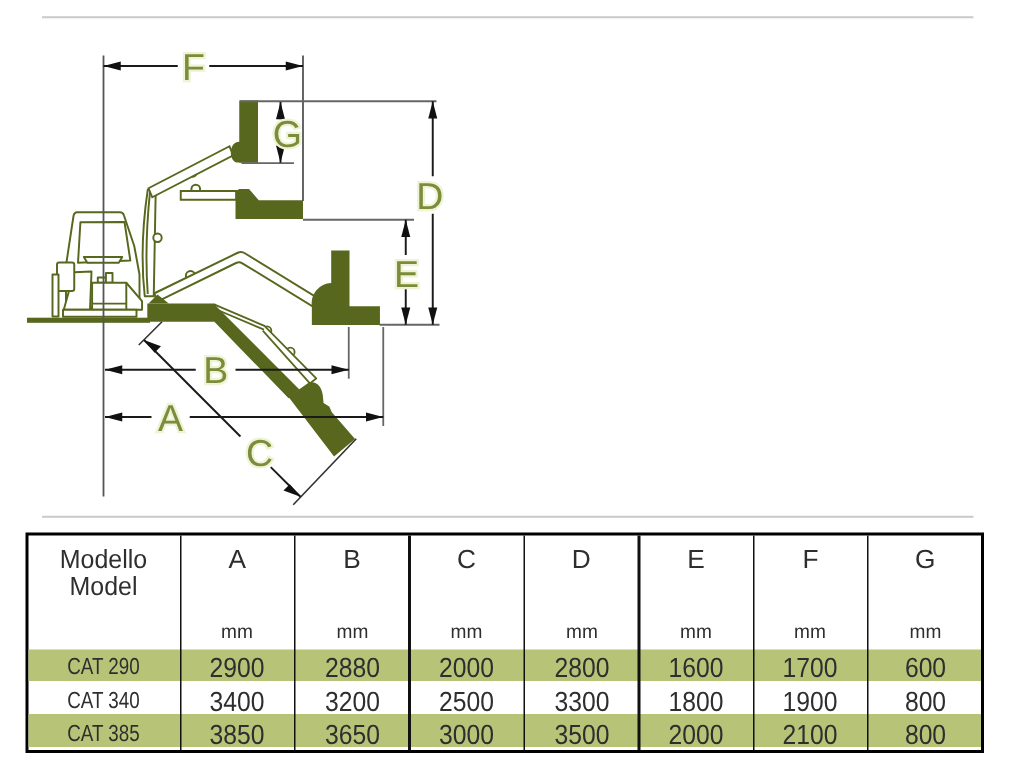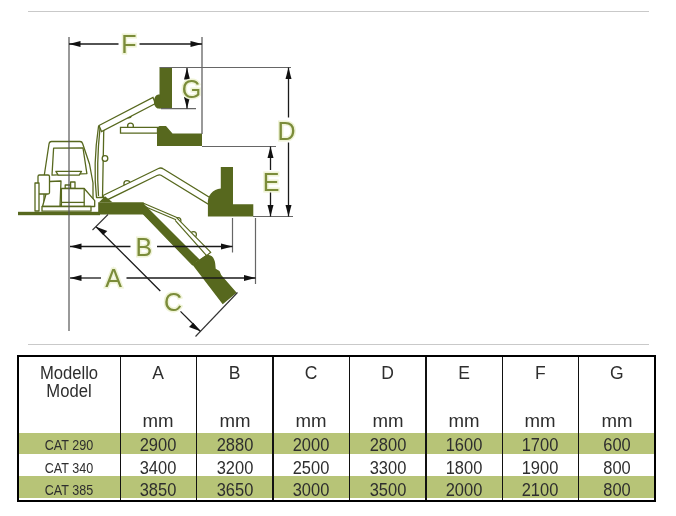--- a/index.html
+++ b/index.html
@@ -206,21 +206,21 @@
   <div style="position:absolute;left:253.4px;top:0;width:1.4px;height:100%;background:#111;"></div>
   <div style="position:absolute;left:329.8px;top:0;width:1.4px;height:100%;background:#111;"></div>
   <div style="position:absolute;left:406.2px;top:0;width:1.4px;height:100%;background:#111;"></div>
   <div style="position:absolute;left:482.6px;top:0;width:1.4px;height:100%;background:#111;"></div>
   <div style="position:absolute;left:559px;top:0;width:1.4px;height:100%;background:#111;"></div>
 </div>
 
 <style>
   .tc{position:absolute;transform:translate(-50%,-50%);white-space:nowrap;color:#2e2e2e;}
   .num{font-size:18.5px;transform:translate(-50%,-50%) scaleX(0.89);}
-  .mm{font-size:19px;transform:translate(-50%,-50%) scaleX(0.98);}
+  .mm{font-size:13px;transform:translate(-50%,-50%) scaleX(0.98);}
   .hl{font-size:17.5px;}
   .cat{font-size:15.5px;transform:translate(-50%,-50%) scaleX(0.81);}
   .mod{font-size:17.5px;transform:translate(-50%,-50%) scaleX(0.95);}
 </style>
 <div style="position:absolute;left:0;top:0;">
 
   <div class="tc mod" style="left:68.5px;top:372.6px;">Modello</div>
 
   <div class="tc mod" style="left:68.5px;top:391.3px;">Model</div>
 

